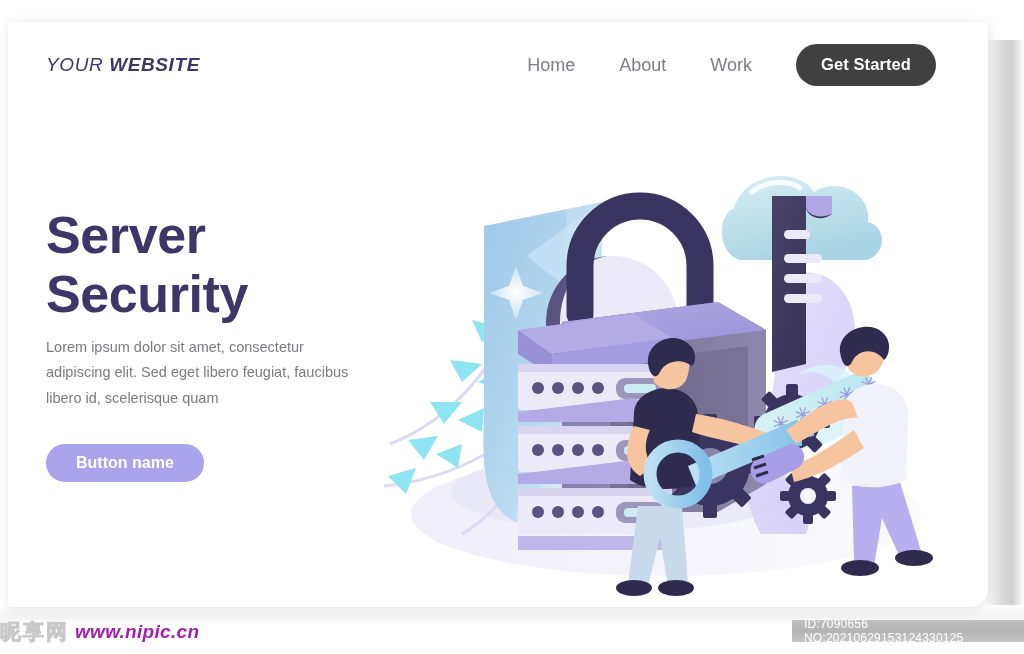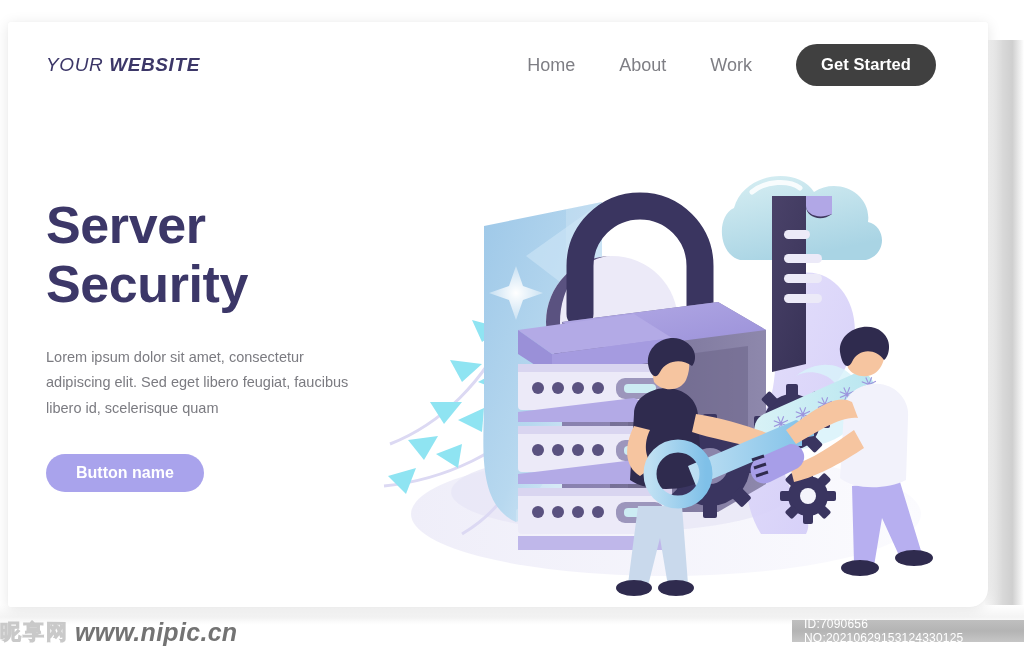--- a/index.html
+++ b/index.html
@@ -52,27 +52,27 @@
   .cta {
     margin-left: 22px;
     background:#404040; color:#ffffff;
     font-size: 16.5px; font-weight:700;
     border:none; border-radius:22px;
     padding: 11px 25px 12px; white-space:nowrap; cursor:pointer;
     letter-spacing:.1px;
   }
 
   
-  .copy { position:absolute; left:38px; top:174px; width:340px; }
+  .copy { position:absolute; left:38px; top:184px; width:340px; }
   .headline {
     font-size: 52px; line-height: 1.14; font-weight:700;
     color:#3c3768; letter-spacing:-0.4px;
   }
   .lede {
-    margin-top: 30px; font-size: 14.5px; line-height: 1.78;
+    margin-top: 10px; font-size: 14.5px; line-height: 1.78;
     color:#7b7b81; width: 320px;
   }
   .btn-primary {
     margin-top: 32px; display:inline-block;
     background:#a9a3ec; color:#ffffff;
     font-size:16px; font-weight:700;
     border:none; border-radius:26px;
     padding: 10px 30px; cursor:pointer;
   }
 
@@ -87,22 +87,22 @@
   }
   .wm-mark {
     display:flex; gap:2px;
   }
   .wm-mark span {
     display:inline-block; font-size:21px; font-weight:700; color:#e3e3e3;
     -webkit-text-stroke: 1px #c9c9c9;
     font-family:"DejaVu Sans", sans-serif; line-height:1;
   }
   .wm-url {
-    font-style:italic; font-weight:700; font-size:25px;
-    color:#737373; letter-spacing:.3px;
+    font-style:italic; font-weight:700; font-size:19px;
+    color:#a21caf; letter-spacing:.3px;
   }
   .id-bar {
     position:absolute; right:0px; top:620px; width:232px; height:22px;
     background: linear-gradient(180deg,#bfbfbf 0%,#b4b4b4 50%,#c6c6c6 100%);
     display:flex; align-items:center; justify-content:center;padding-left:12px;
   }
   .id-bar span { font-size:12px; color:#ffffff; letter-spacing:.2px; }
 </style>
 </head>
 <body>

